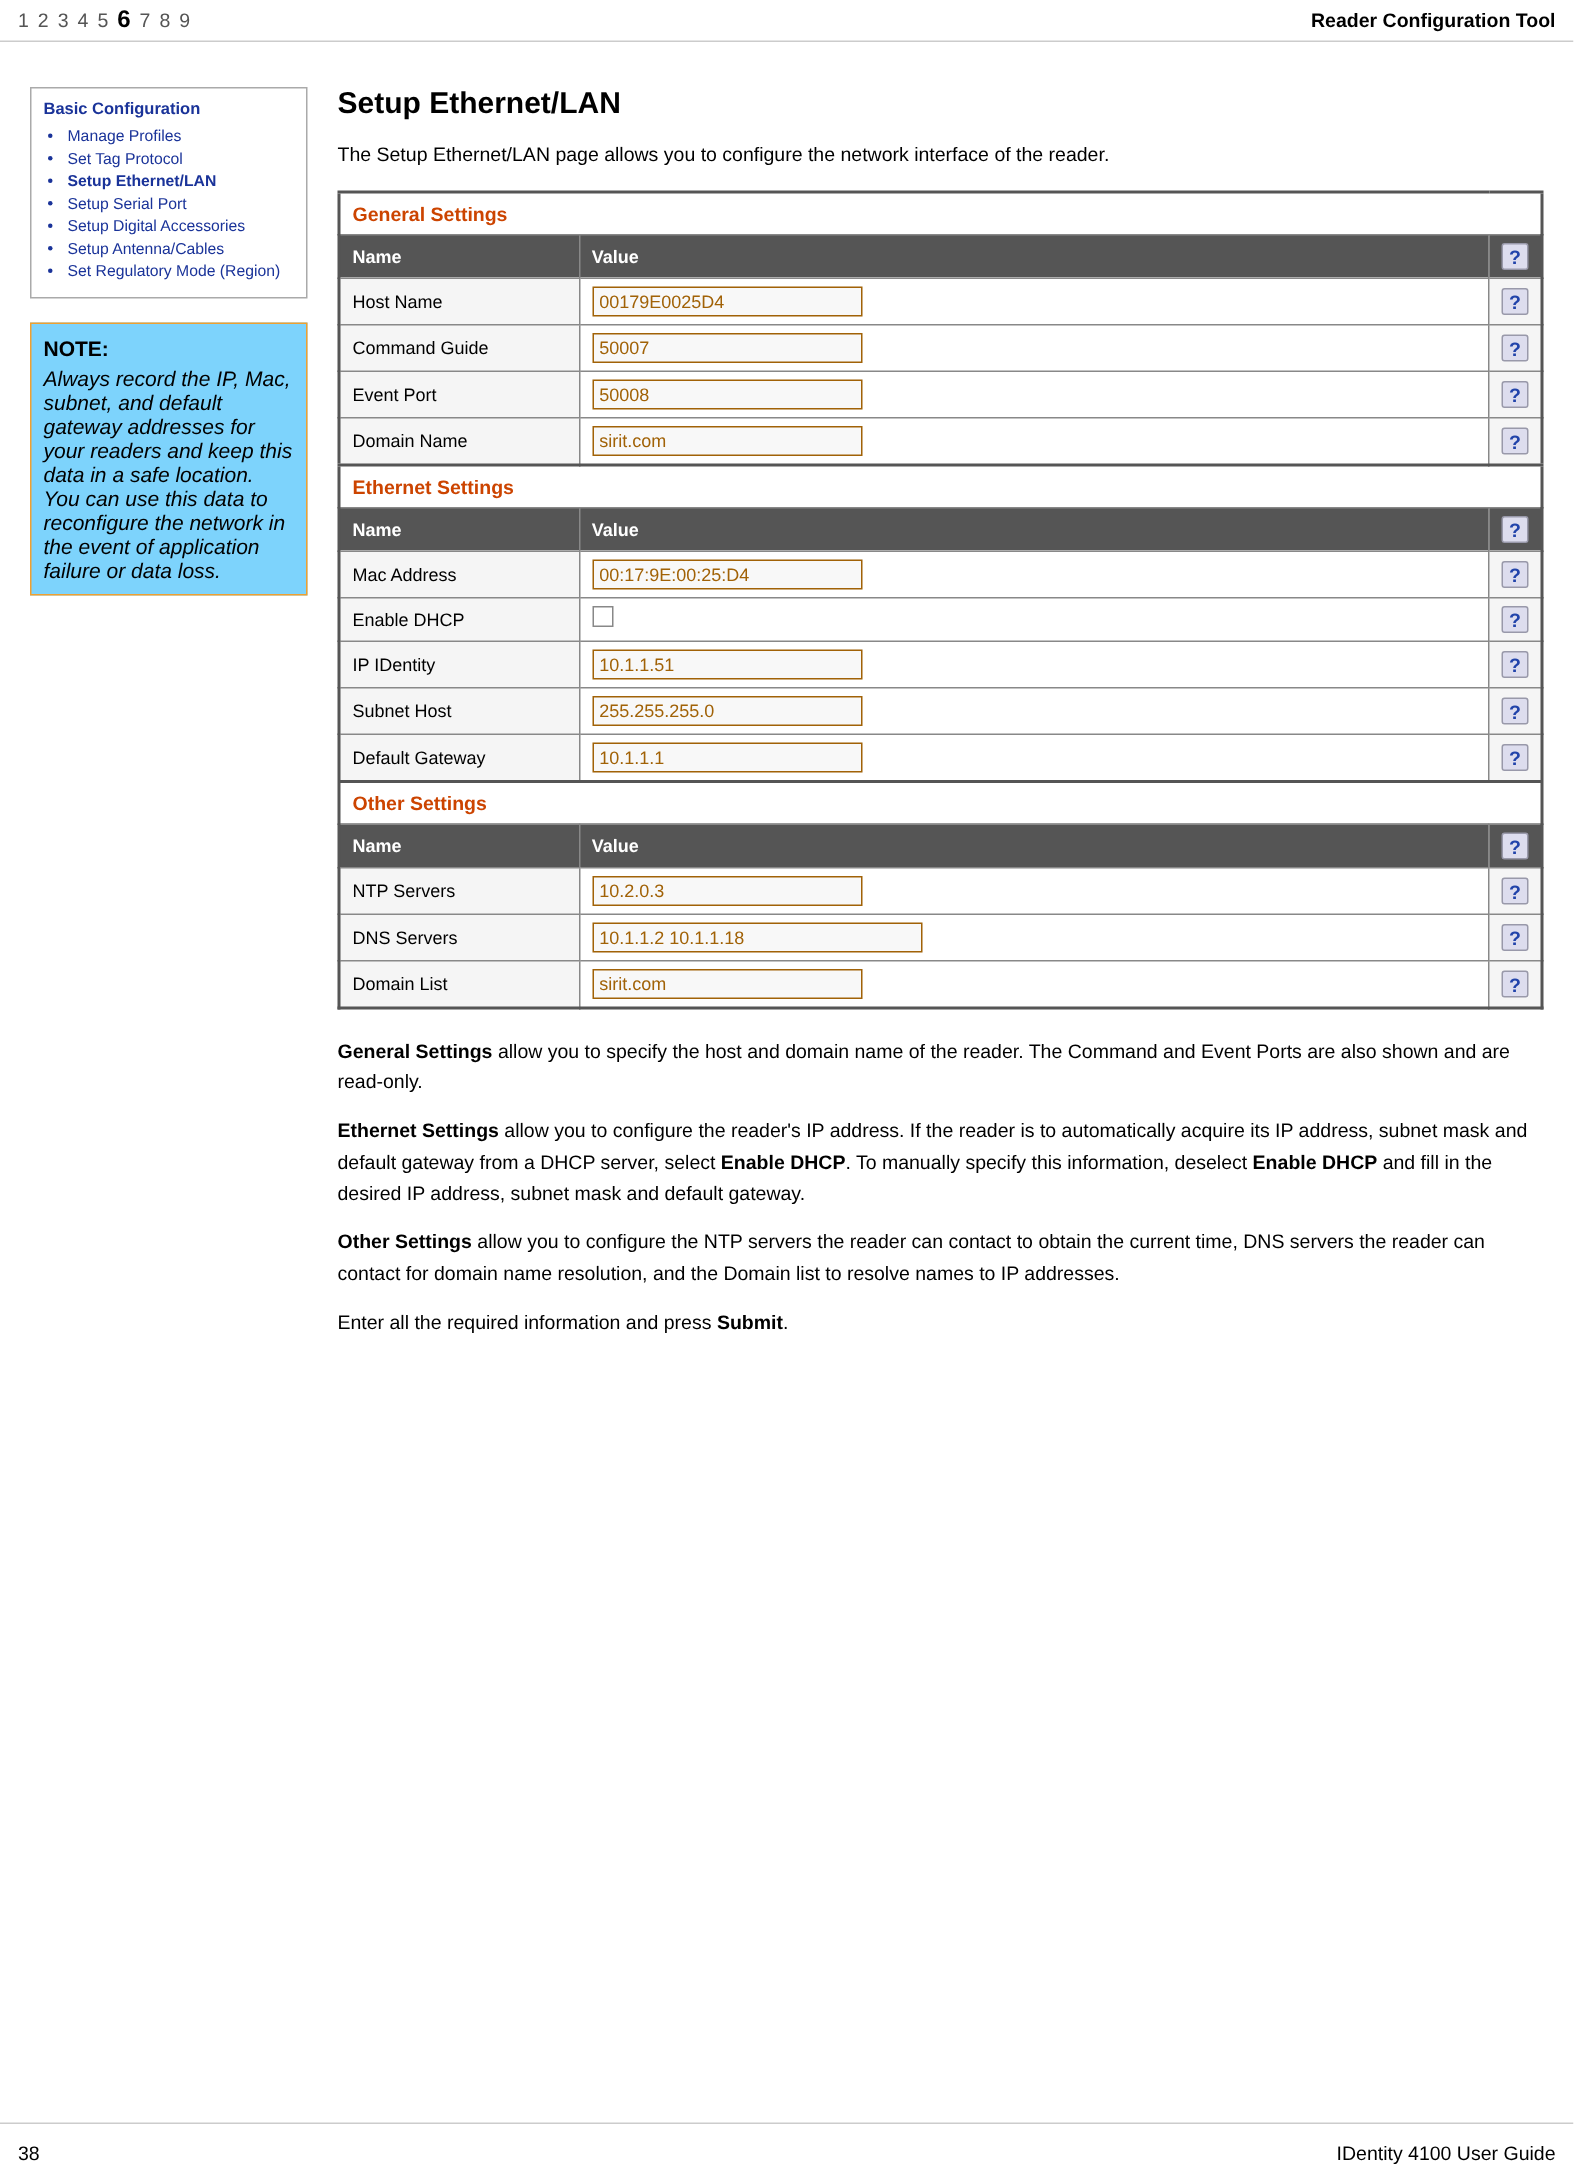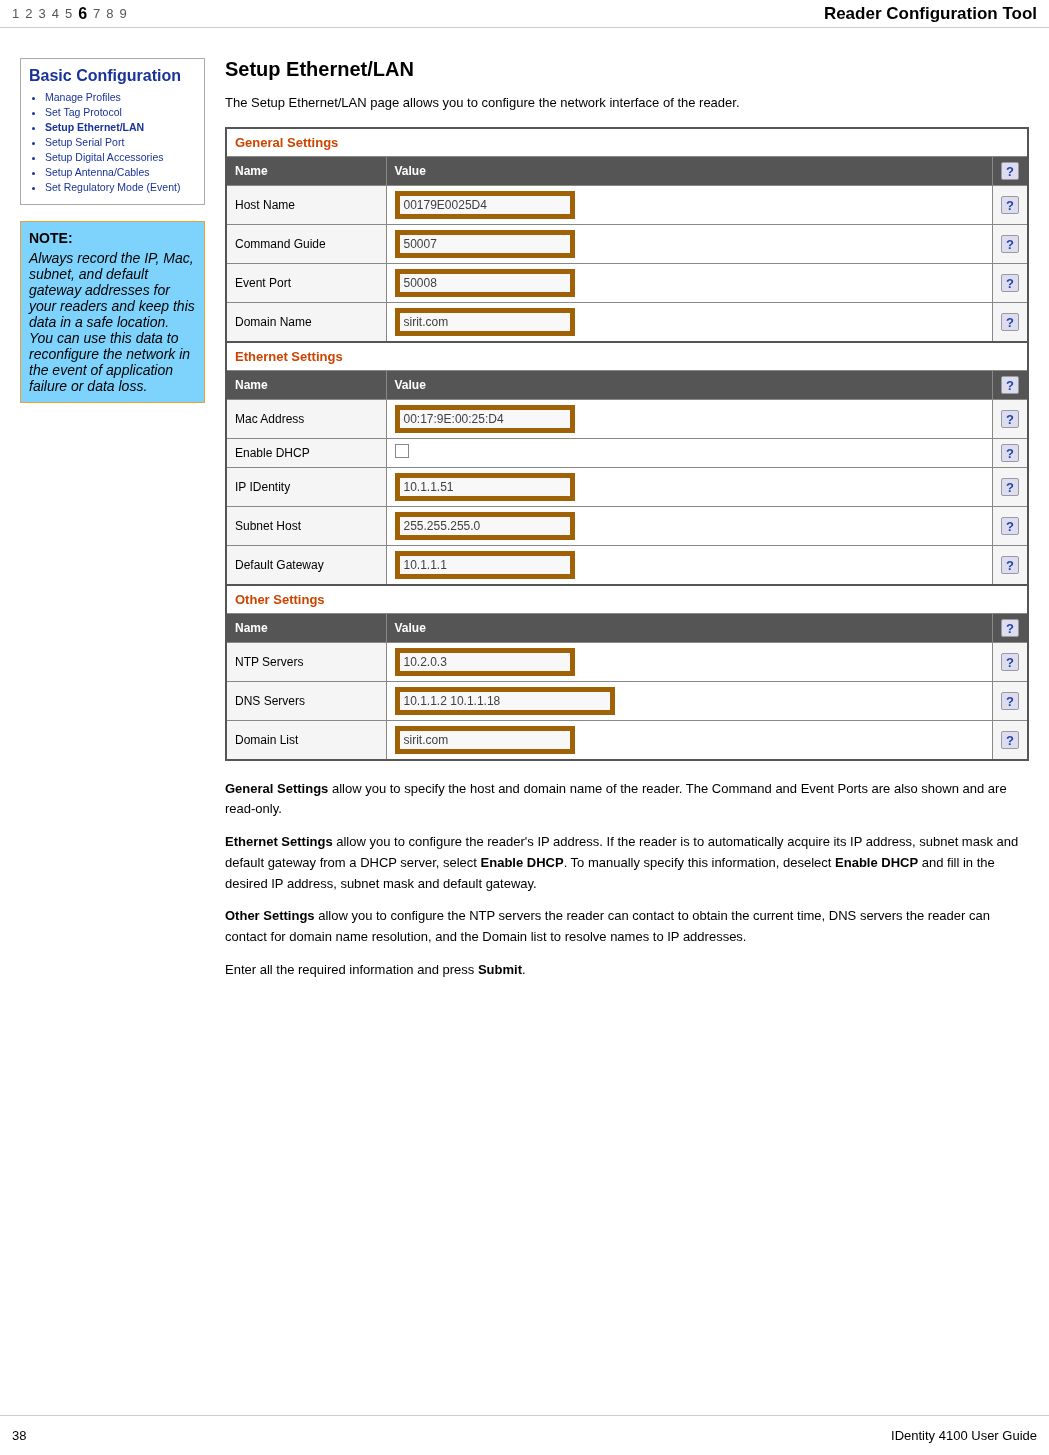--- a/index.html
+++ b/index.html
@@ -32,21 +32,21 @@
       color: #555;
       text-decoration: none;
     }
     .nav-num.active {
       font-weight: bold;
       font-size: 16px;
       color: #000;
     }
     .header-title {
       font-weight: bold;
-      font-size: 17px;
+      font-size: 13px;
       color: #000;
     }
 
     
     .footer {
       position: absolute;
       bottom: 0;
       left: 0;
       right: 0;
       display: flex;
@@ -74,21 +74,21 @@
     }
 
     .sidebar-nav-box {
       border: 1px solid #aaa;
       padding: 8px;
       font-size: 11px;
       background: #fff;
     }
     .sidebar-nav-box .nav-title {
       font-weight: bold;
-      font-size: 16px;
+      font-size: 11px;
       margin-bottom: 6px;
       color: #1a3399;
     }
     .sidebar-nav-box ul {
       list-style: disc;
       padding-left: 16px;
     }
     .sidebar-nav-box ul li {
       margin-bottom: 3px;
       color: #1a3399;
@@ -180,26 +180,26 @@
       background: #dde;
       border: 1px solid #99a;
       display: inline-block;
       width: 18px;
       height: 18px;
       text-align: center;
       line-height: 18px;
       border-radius: 2px;
     }
     .value-input {
-      border: 5px solid #a16207;
+      border: 1px solid #a16207;
       padding: 2px 4px;
       font-size: 12px;
       background: #f8f8f8;
       width: 180px;
-      color: #404040;
+      color: #a16207;
     }
     .checkbox-input {
       width: 14px;
       height: 14px;
       border: 1px solid #888;
       display: inline-block;
       background: #fff;
     }
 
     
@@ -235,21 +235,21 @@
   <div class="sidebar">
     <div class="sidebar-nav-box">
       <div class="nav-title">Basic Configuration</div>
       <ul>
         <li>Manage Profiles</li>
         <li>Set Tag Protocol</li>
         <li class="active">Setup Ethernet/LAN</li>
         <li>Setup Serial Port</li>
         <li>Setup Digital Accessories</li>
         <li>Setup Antenna/Cables</li>
-        <li>Set Regulatory Mode (Event)</li>
+        <li>Set Regulatory Mode (Region)</li>
       </ul>
     </div>
 
     <div class="note-box">
       <div class="note-title">NOTE:</div>
       <div>Always record the IP, Mac, subnet, and default gateway addresses for your readers and keep this data in a safe location. You can use this data to reconfigure the network in the event of application failure or data loss.</div>
     </div>
   </div>
 
   <div class="content">

